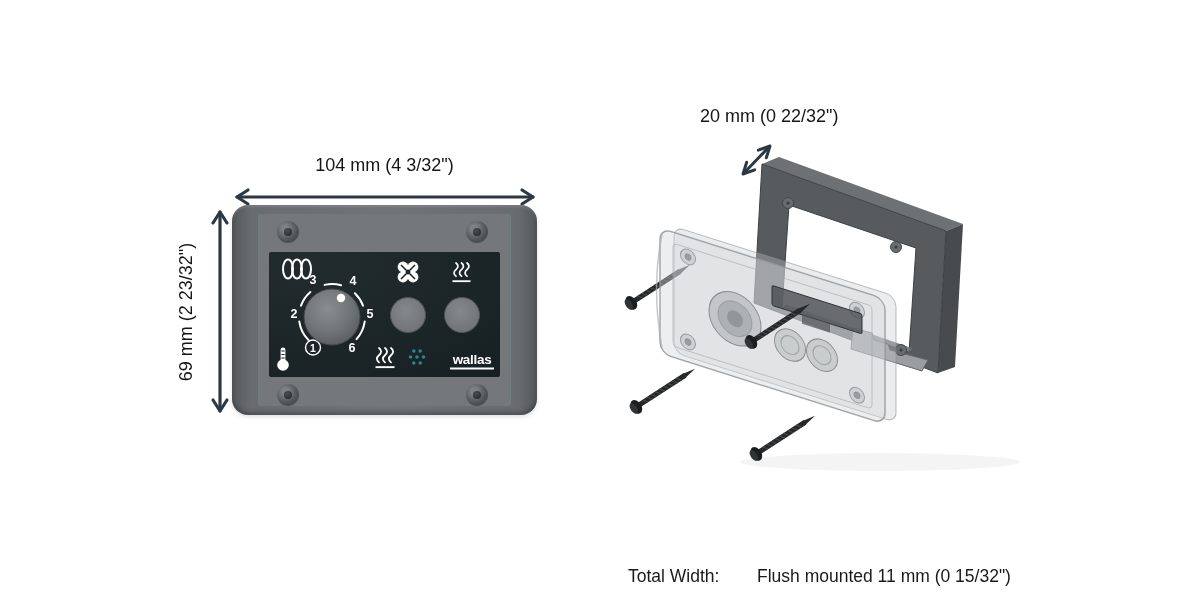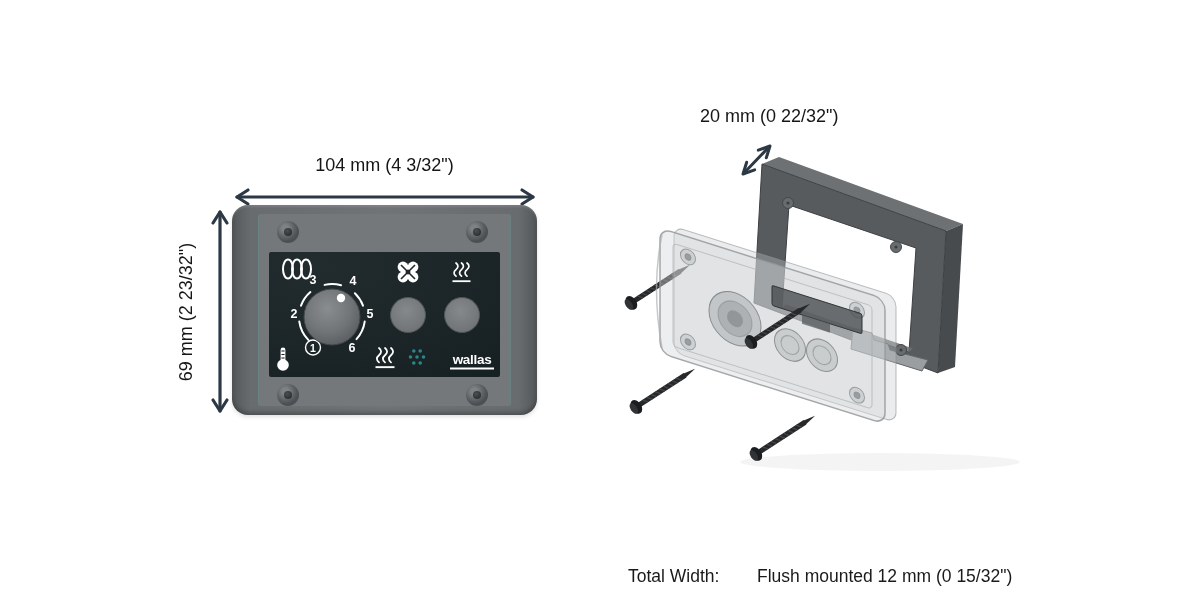--- a/index.html
+++ b/index.html
@@ -265,17 +265,17 @@
     <g stroke="#2c3844" stroke-width="3" fill="none" stroke-linecap="round" stroke-linejoin="round">
       <path d="M744,173 L769,147"></path>
       <path d="M758.3,150.2 L770,146 L766.3,157.8"></path>
       <path d="M746.7,162.2 L743,174 L754.7,169.8"></path>
     </g>
   </svg>
 
   <div class="abs" id="footer">
     <div class="fw-label">Total Width:</div>
     <div>
-      <div>Flush mounted 12 mm (0 15/32")</div>
+      <div>Flush mounted 11 mm (0 15/32")</div>
     </div>
   </div>
 
 </div>
 
 </body></html>

